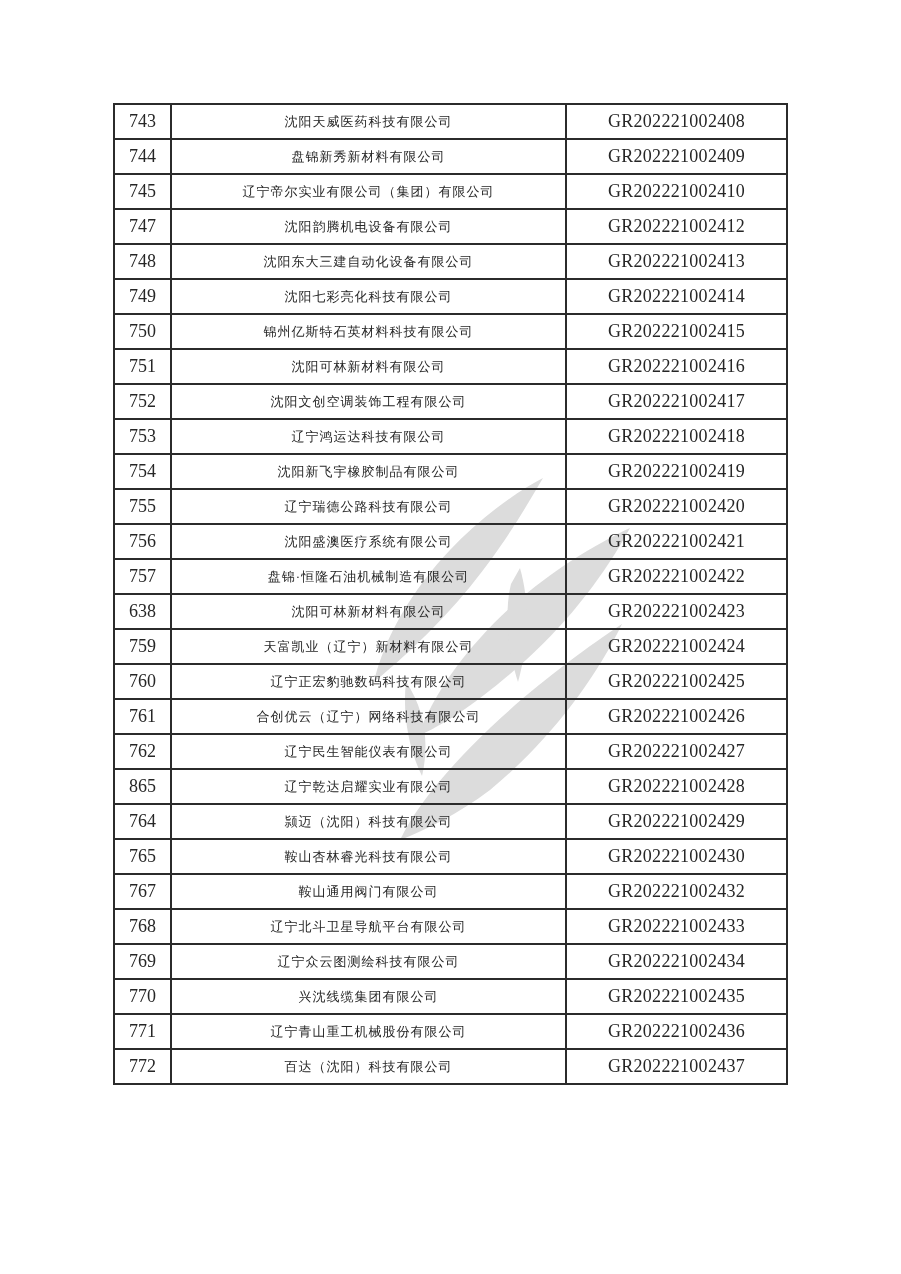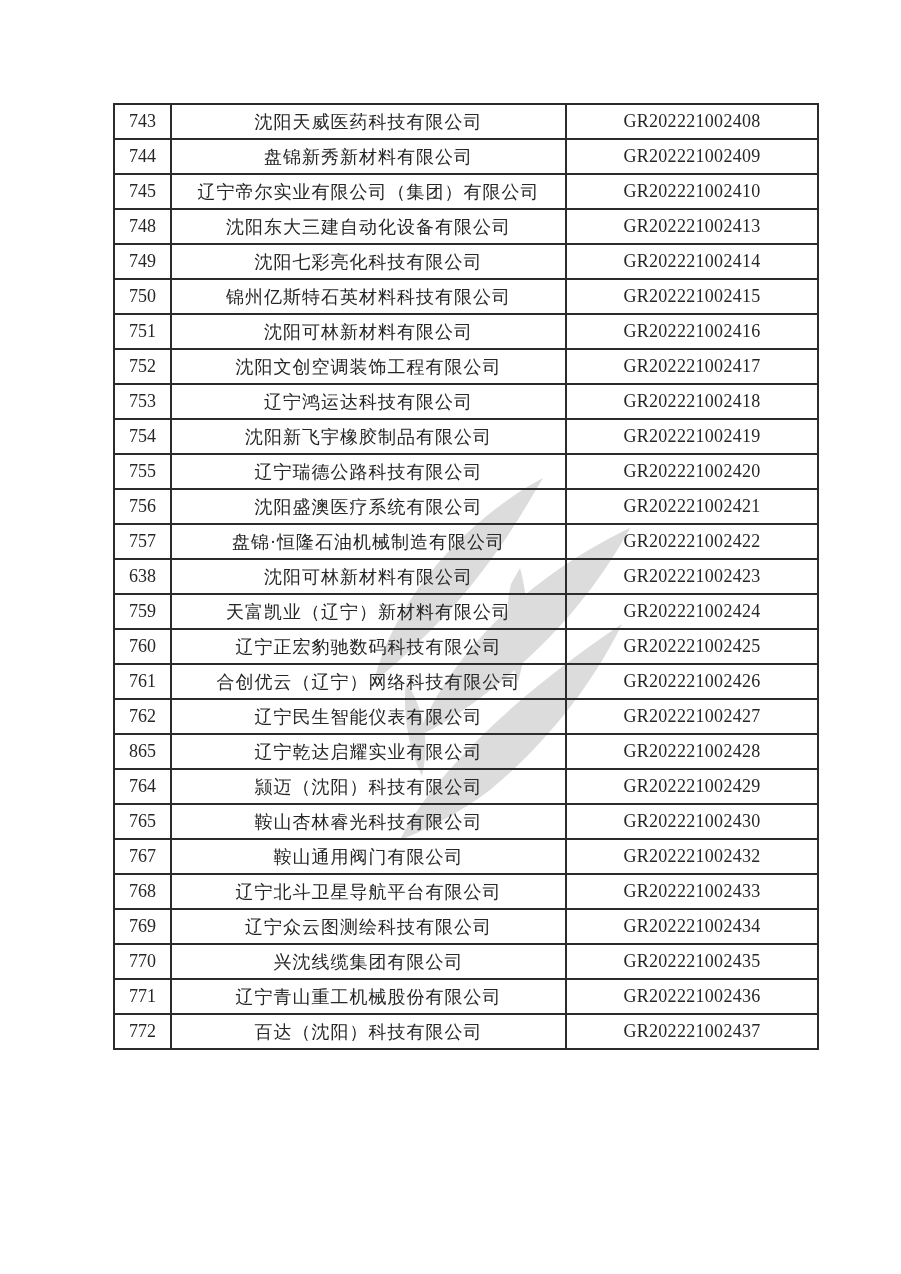--- a/index.html
+++ b/index.html
@@ -43,25 +43,25 @@
     color: #262626;
     white-space: nowrap;
     overflow: hidden;
   }
   td.col-no {
     width: 57px;
     font-size: 18px;
   }
   td.col-company {
     width: 395px;
-    font-size: 18px;
+    font-size: 13px;
     letter-spacing: 1px;
   }
   td.col-code {
-    width: 252px;
+    width: 221px;
     font-size: 18px;
     letter-spacing: 0.3px;
   }
 </style>
 </head>
 <body>
 
 <div class="page">
 
   <svg class="watermark" viewBox="0 0 262 366" xmlns="http://www.w3.org/2000/svg" aria-hidden="true">
@@ -94,20 +94,25 @@
           <td class="col-code">GR202221002409</td>
         </tr>
 
         <tr>
           <td class="col-no">745</td>
           <td class="col-company">辽宁帝尔实业有限公司（集团）有限公司</td>
           <td class="col-code">GR202221002410</td>
         </tr>
 
 
+        <tr>
+          <td class="col-no">747</td>
+          <td class="col-company">沈阳韵腾机电设备有限公司</td>
+          <td class="col-code">GR202221002412</td>
+        </tr>
 
         <tr>
           <td class="col-no">748</td>
           <td class="col-company">沈阳东大三建自动化设备有限公司</td>
           <td class="col-code">GR202221002413</td>
         </tr>
 
         <tr>
           <td class="col-no">749</td>
           <td class="col-company">沈阳七彩亮化科技有限公司</td>

